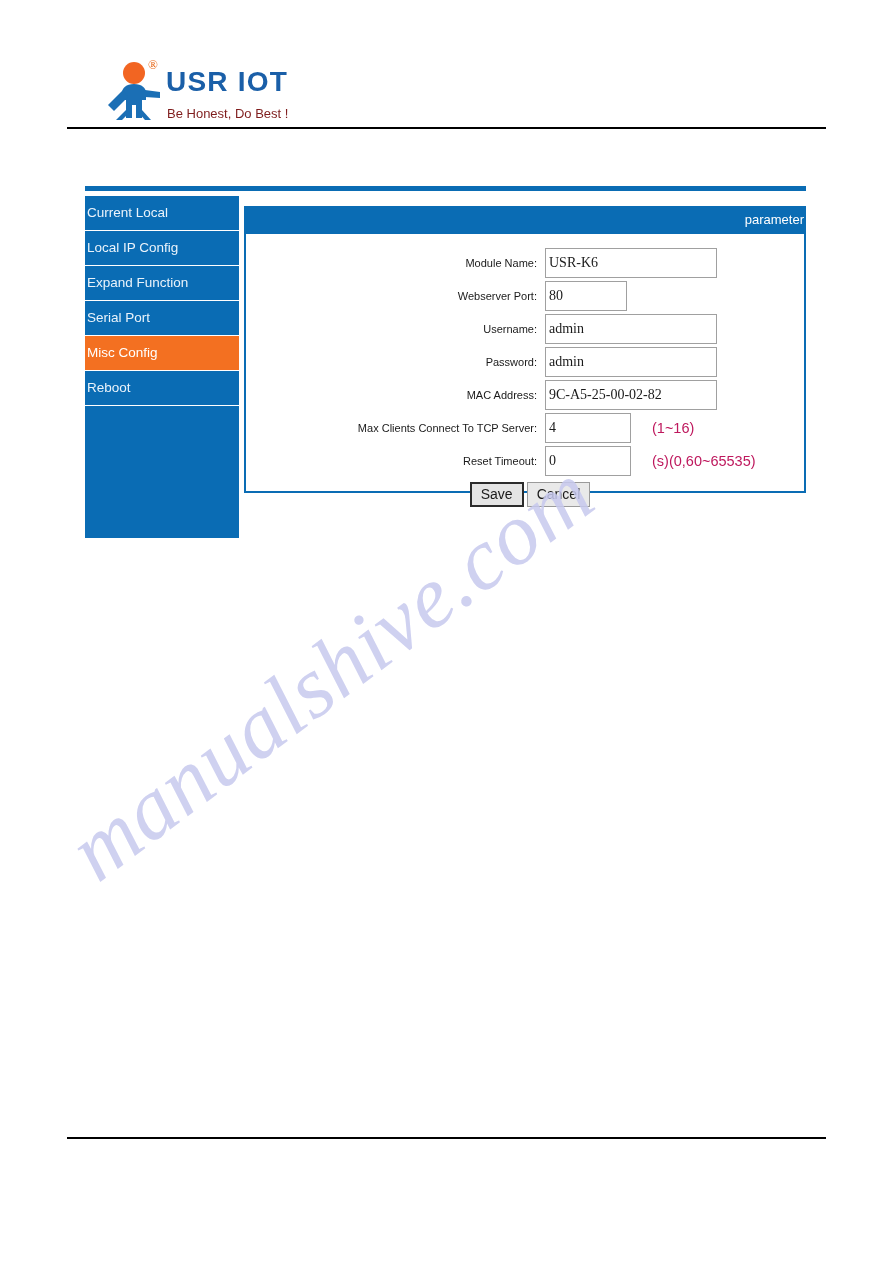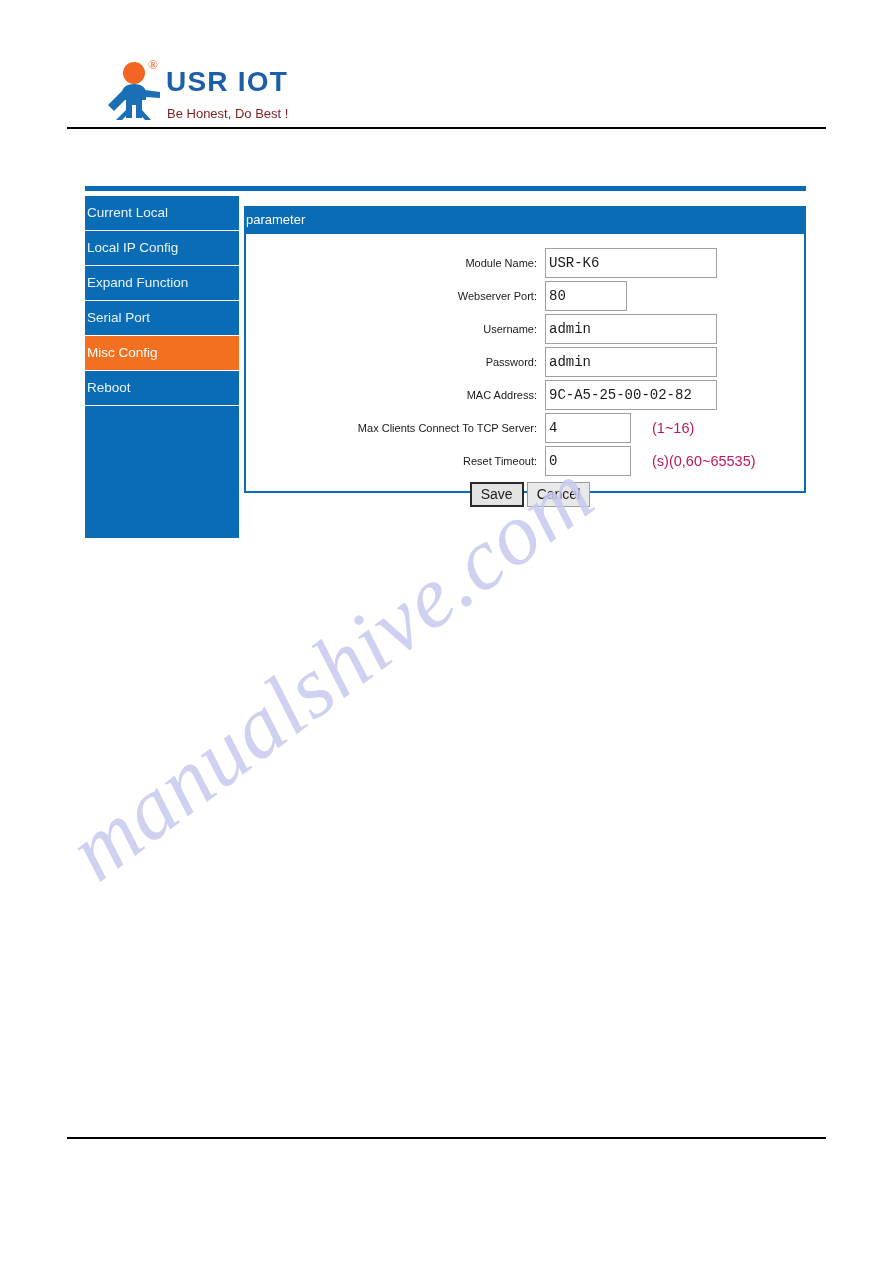--- a/index.html
+++ b/index.html
@@ -146,21 +146,21 @@
     border-top: none;
     background: #ffffff;
     box-sizing: border-box;
   }
   .panel-title {
     height: 28px;
     line-height: 28px;
     background: #0a6cb4;
     color: #ffffff;
     font-size: 13px;
-    text-align: left;
+    text-align: right;
     font-family: "Liberation Sans", sans-serif;
   }
   .panel-body {
     padding: 12px 0 14px 0;
     background: #ffffff;
   }
   .form-row {
     display: flex;
     align-items: center;
     height: 33px;
@@ -173,21 +173,21 @@
     color: #1a1a1a;
     font-family: "Liberation Sans", sans-serif;
     box-sizing: border-box;
     white-space: nowrap;
   }
   .form-input {
     height: 30px;
     border: 1px solid #a0a0a0;
     background: #ffffff;
     font-size: 14px;
-    font-family: Liberation Mono, monospace;
+    font-family: Liberation Serif, serif;
     color: #1a1a1a;
     padding: 0 3px;
     box-sizing: border-box;
     outline: none;
   }
   .w-wide { width: 172px; }
   .w-mid  { width: 82px; }
   .w-num  { width: 86px; }
   .hint {
     margin-left: 21px;

